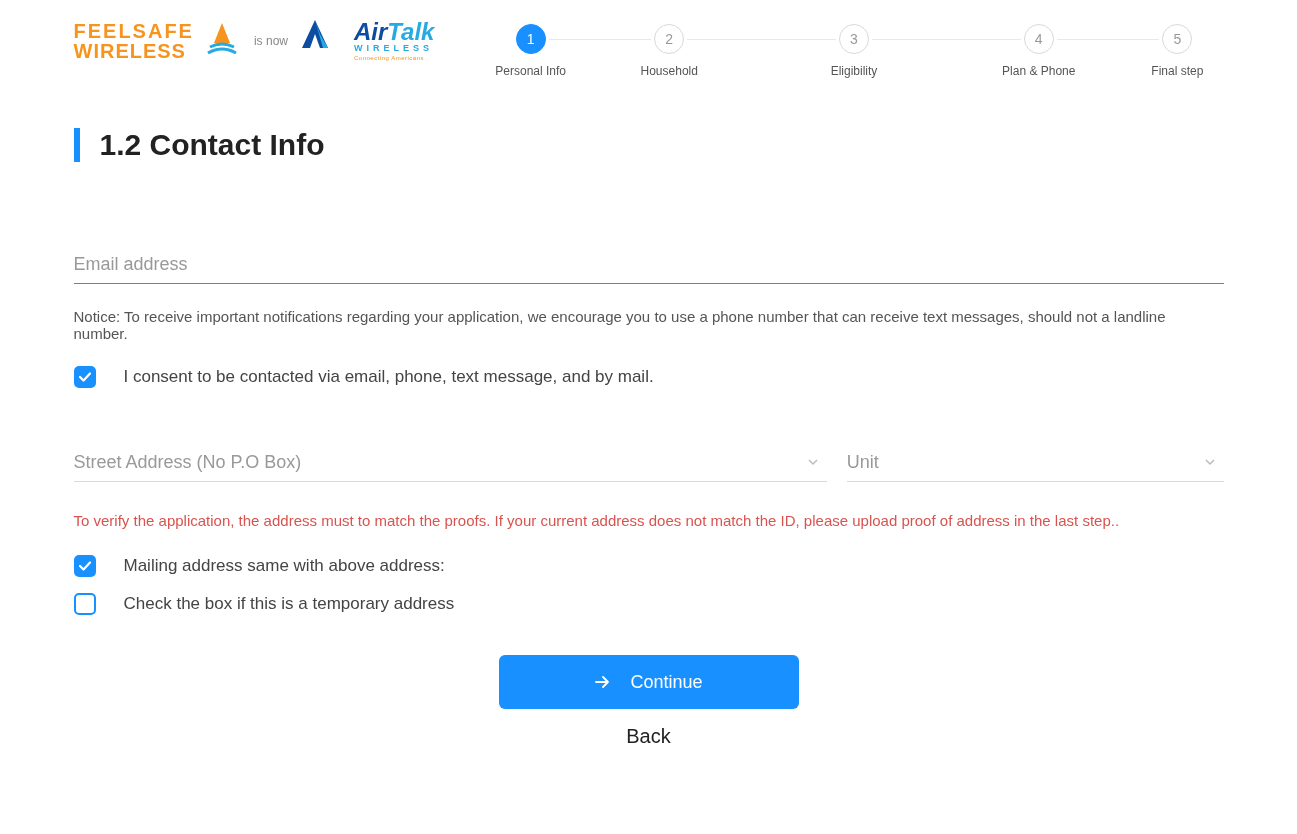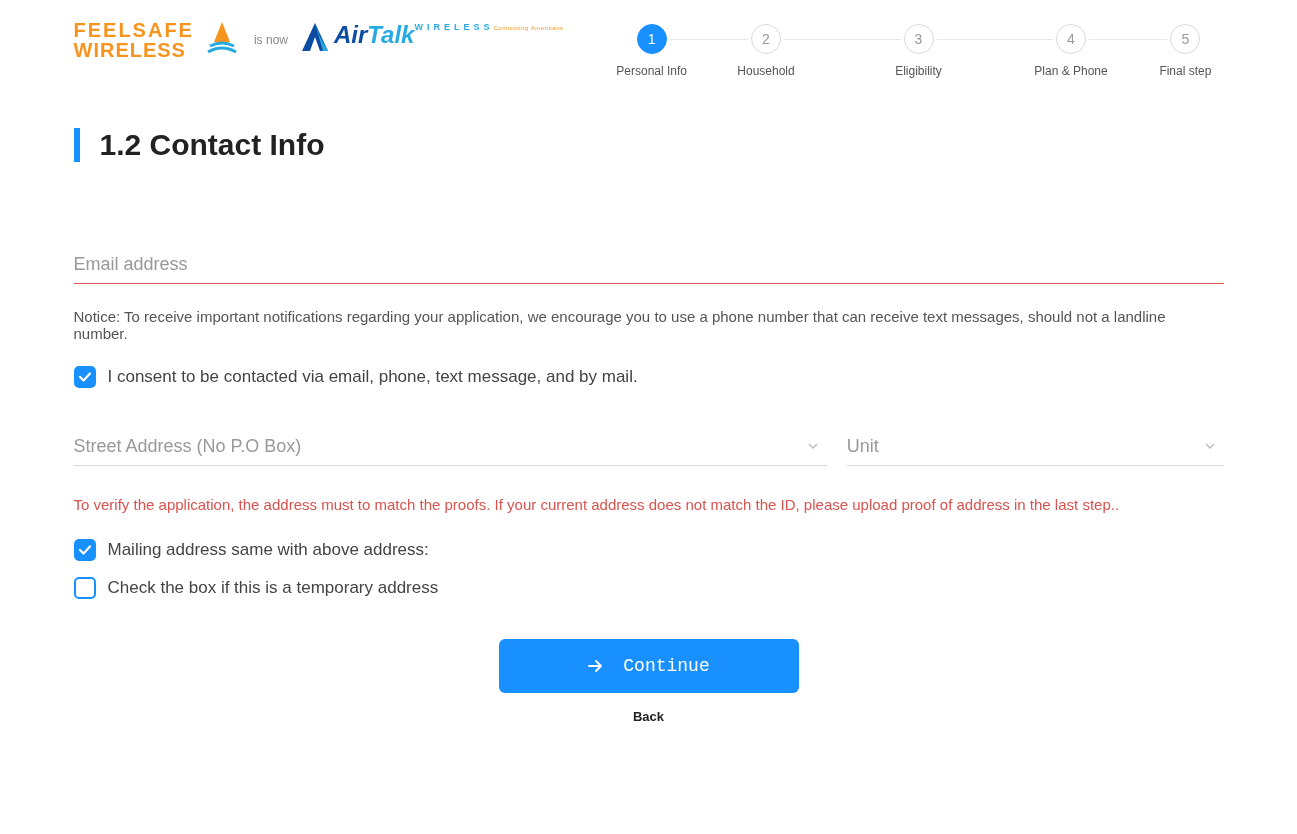--- a/index.html
+++ b/index.html
@@ -32,21 +32,21 @@
     flex-direction: column;
     line-height: 1;
     justify-content: space-between;
   }
   .feelsafe-logo .l1 { color: #f7941d; font-weight: 800; font-size: 20px; letter-spacing: 2px; }
   .feelsafe-logo .l2 { color: #f7941d; font-weight: 800; font-size: 20px; letter-spacing: 1px; }
   .feelsafe-icon { width: 40px; height: 36px; }
   .isnow { color: #888; font-size: 12px; padding: 0 4px; }
   .airtalk-logo { display: flex; align-items: flex-start; gap: 4px; }
   .airtalk-icon { width: 30px; height: 34px; }
-  .airtalk-text { display: flex; flex-direction: row; line-height: 1; }
+  .airtalk-text { display: flex; flex-direction: column; line-height: 1; margin-left: 20px; }
   .airtalk-text .t1 { font-size: 24px; font-weight: 700; }
   .airtalk-text .t1 .air { color: #0c4da2; font-style: italic; }
   .airtalk-text .t1 .talk { color: #27aae1; font-style: italic; }
   .airtalk-text .t2 { color: #27aae1; font-size: 9px; letter-spacing: 4px; font-weight: 600; }
   .airtalk-text .t3 { color: #f7941d; font-size: 6px; letter-spacing: 0.5px; margin-top: 2px; }
 
   .stepper {
     display: flex;
     align-items: flex-start;
     flex: 1;
@@ -134,21 +134,21 @@
   }
   .warning-text {
     color: #d9534f;
     font-size: 15px;
     margin: 30px 0 26px 0;
   }
 
   .check-row {
     display: flex;
     align-items: center;
-    gap: 12px;
+    gap: 28px;
     margin-bottom: 16px;
   }
   .checkbox {
     width: 22px; height: 22px;
     border-radius: 5px;
     border: 2px solid #1890ff;
     display: flex;
     align-items: center;
     justify-content: center;
     flex-shrink: 0;
@@ -161,21 +161,21 @@
   .checkbox svg { display: none; }
   .check-label {
     font-size: 17px;
     color: #444;
   }
 
   .address-row {
     display: flex;
     gap: 20px;
     align-items: flex-end;
-    margin-top: 40px;
+    margin-top: 56px;
   }
   .street-wrap { flex: 2; position: relative; }
   .unit-wrap { flex: 1; position: relative; }
   .dropdown-arrow {
     position: absolute;
     right: 8px;
     top: 50%;
     transform: translateY(-50%);
     color: #bbb;
     pointer-events: none;
@@ -194,29 +194,27 @@
     border: none;
     border-radius: 6px;
     width: 300px;
     height: 54px;
     font-size: 18px;
     display: flex;
     align-items: center;
     justify-content: center;
     gap: 20px;
     cursor: pointer;
-    font-family: Liberation Mono, monospace;
   }
   .btn-back {
     background: transparent;
     border: none;
     color: #222;
-    font-size: 13px;
+    font-size: 20px;
     cursor: pointer;
-    font-weight: bold;
   }
 </style>
 </head>
 <body>
 
 <div class="container">
 
   <div class="header-row">
 
     <div class="logo-block">

